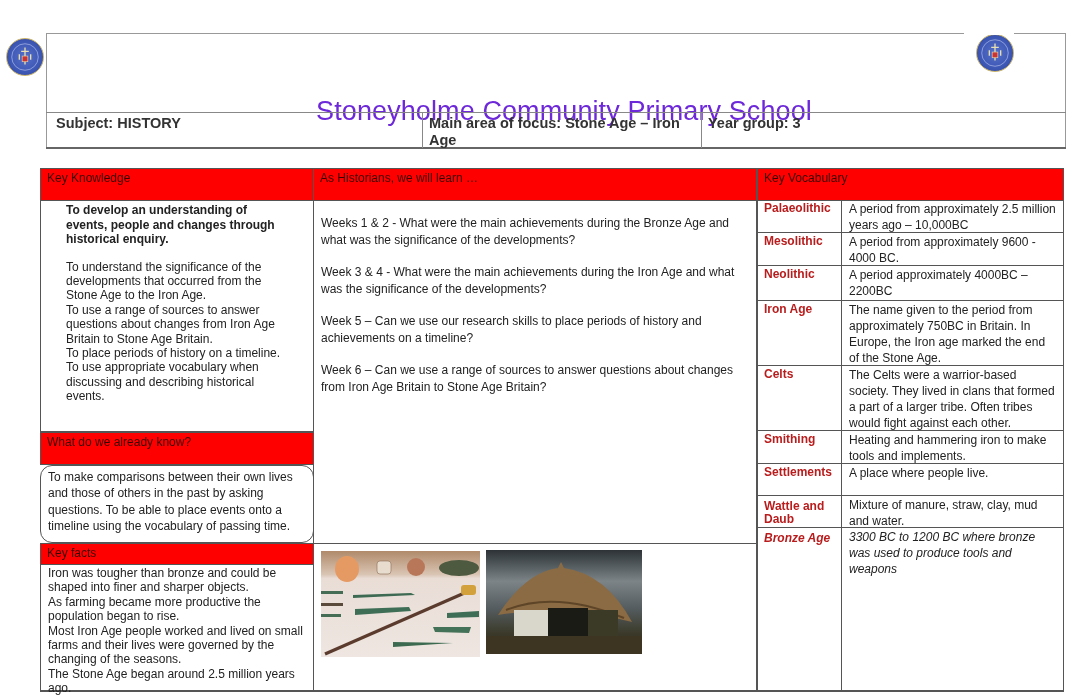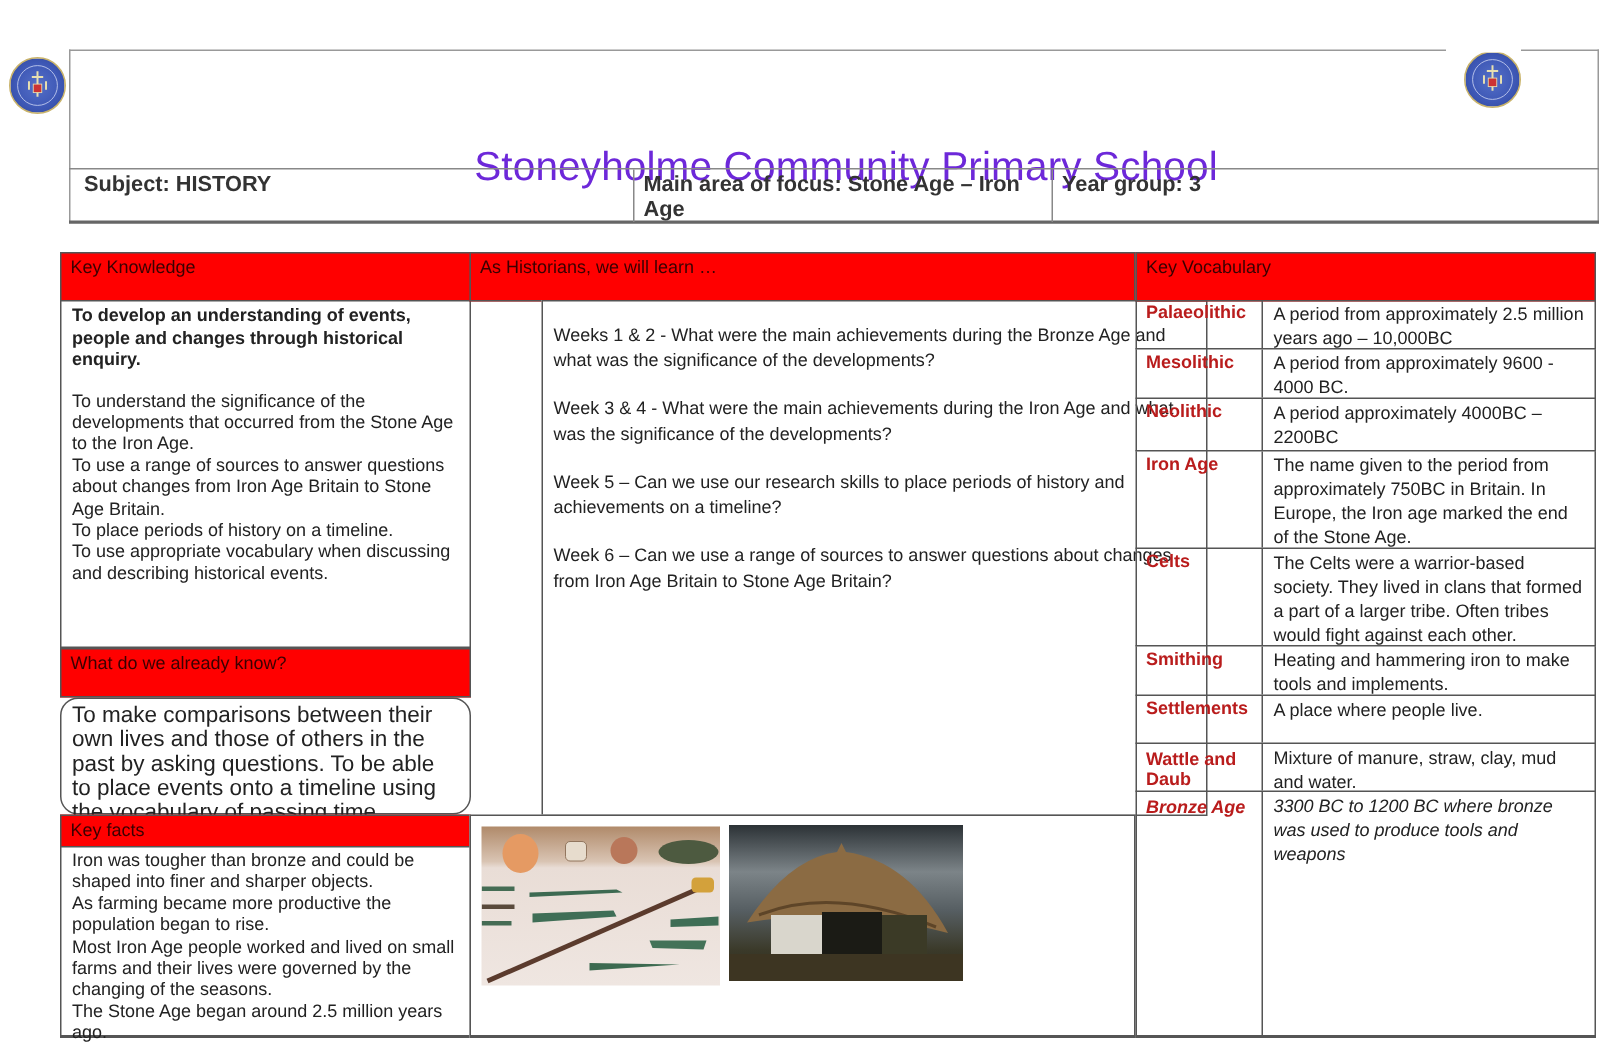--- a/index.html
+++ b/index.html
@@ -28,29 +28,29 @@
   
   .col { position:absolute; box-sizing:border-box; }
   .red-hdr { background:#ff0000; color:#3a0000; font-size:12px; padding:2px 6px;
     box-sizing:border-box; border:1px solid #555; }
   .cell { border:1px solid #555; box-sizing:border-box; background:#fff; }
   .txt { font-size:12px; line-height:14.4px; color:#222; }
   .bold { font-weight:bold; }
 
   
   .kk-hdr { left:40px; top:168px; width:274px; height:36px; }
-  .kk-body { left:40px; top:200px; width:274px; height:232px; padding:2px 7px; }
+  .kk-body { left:40px; top:200px; width:274px; height:232px; padding:2px 25px; }
   .wk-hdr { left:40px; top:432px; width:274px; height:33px; }
   .wk-body { left:40px; top:465px; width:274px; height:78px; padding:3px 7px; }
   .kf-hdr { left:40px; top:543px; width:274px; height:22px; }
   .kf-body { left:40px; top:564px; width:274px; height:128px; padding:1px 7px; border-bottom:2px solid #555; }
 
   
   .ah-hdr { left:313px; top:168px; width:444px; height:33px; }
-  .ah-body { left:313px; top:200px; width:444px; height:344px; padding:14px 7px;margin-left:48px; }
+  .ah-body { left:313px; top:200px; width:444px; height:344px; padding:14px 7px; }
   .ah-body p { margin:0 0 16px 0; font-size:12px; line-height:16.5px; }
   .img-body { left:313px; top:543px; width:444px; height:149px; border-bottom:2px solid #555; }
   .photo { position:absolute; overflow:hidden; }
 
   
   .kv-hdr { left:757px; top:168px; width:307px; height:33px; }
   .kv-table { left:757px; top:200px; width:307px; }
   .kv-row { position:absolute; left:0; width:307px; border:1px solid #555; border-top:none; box-sizing:border-box; }
   .kv-term { position:absolute; left:0; top:0; bottom:0; width:84px; border-right:1px solid #555;
     font-weight:bold; font-size:12px; line-height:13px; padding:2px 6px; box-sizing:border-box; color:#b91c1c; }
@@ -87,21 +87,21 @@
 <div class="col red-hdr kk-hdr">Key Knowledge</div>
 <div class="col cell kk-body txt">
   <div class="bold" style="font-size:12px;line-height:14.5px;margin-bottom:13px;">To develop an understanding of events, people and changes through historical enquiry.</div>
   <div>To understand the significance of the developments that occurred from the Stone Age to the Iron Age.</div>
   <div>To use a range of sources to answer questions about changes from Iron Age Britain to Stone Age Britain.</div>
   <div>To place periods of history on a timeline.</div>
   <div>To use appropriate vocabulary when discussing and describing historical events.</div>
 </div>
 
 <div class="col red-hdr wk-hdr">What do we already know?</div>
-<div class="col cell wk-body" style="font-size:15px;line-height:16.3px;border-radius:12px;">To make comparisons between their own lives and those of others in the past by asking questions. To be able to place events onto a timeline using the vocabulary of passing time.</div>
+<div class="col cell wk-body" style="font-size:12px;line-height:16.3px;border-radius:12px;">To make comparisons between their own lives and those of others in the past by asking questions. To be able to place events onto a timeline using the vocabulary of passing time.</div>
 
 <div class="col red-hdr kf-hdr">Key facts</div>
 <div class="col cell kf-body txt">
   <div>Iron was tougher than bronze and could be shaped into finer and sharper objects.</div>
   <div>As farming became more productive the population began to rise.</div>
   <div>Most Iron Age people worked and lived on small farms and their lives were governed by the changing of the seasons.</div>
   <div>The Stone Age began around 2.5 million years ago.</div>
 </div>
 
 <div class="col red-hdr ah-hdr">As Historians, we will learn …</div>

